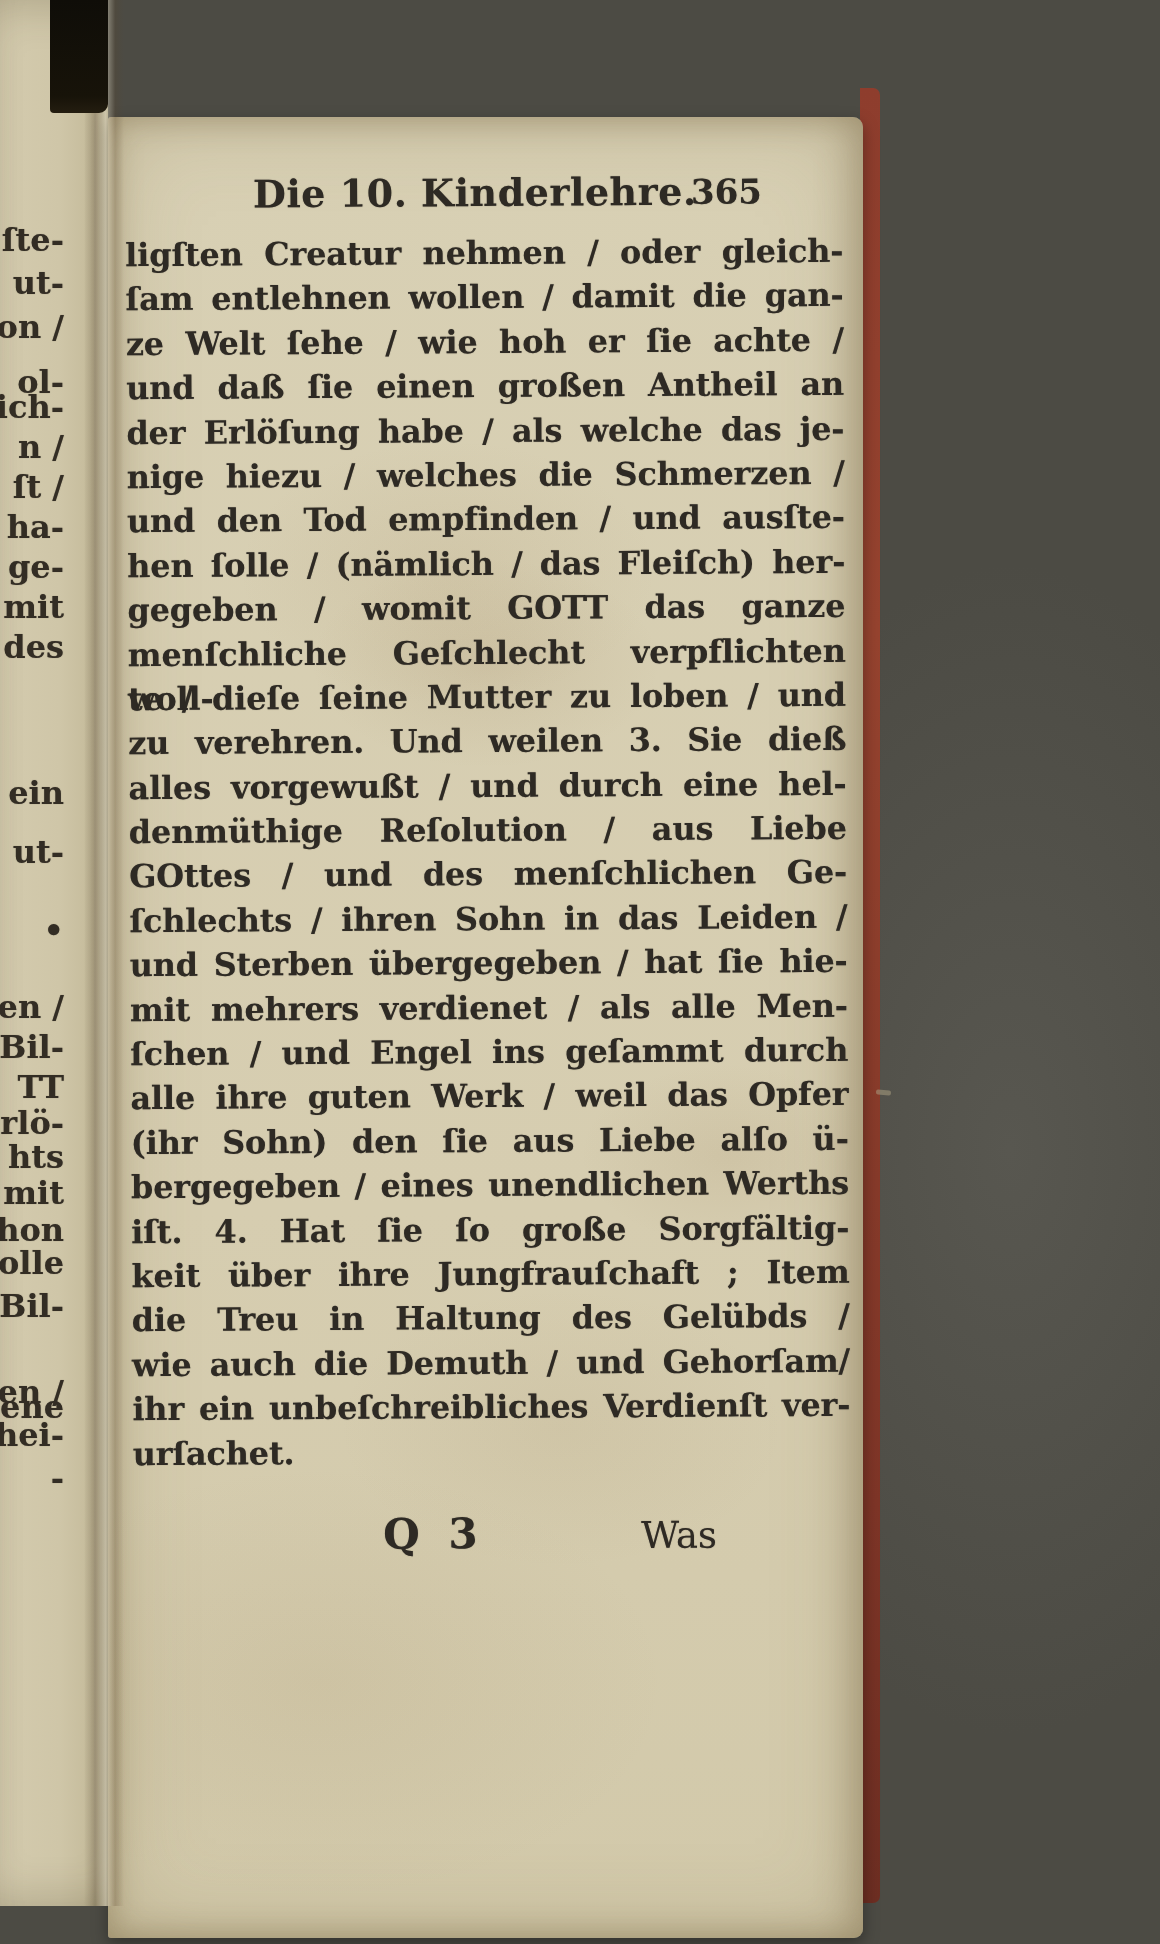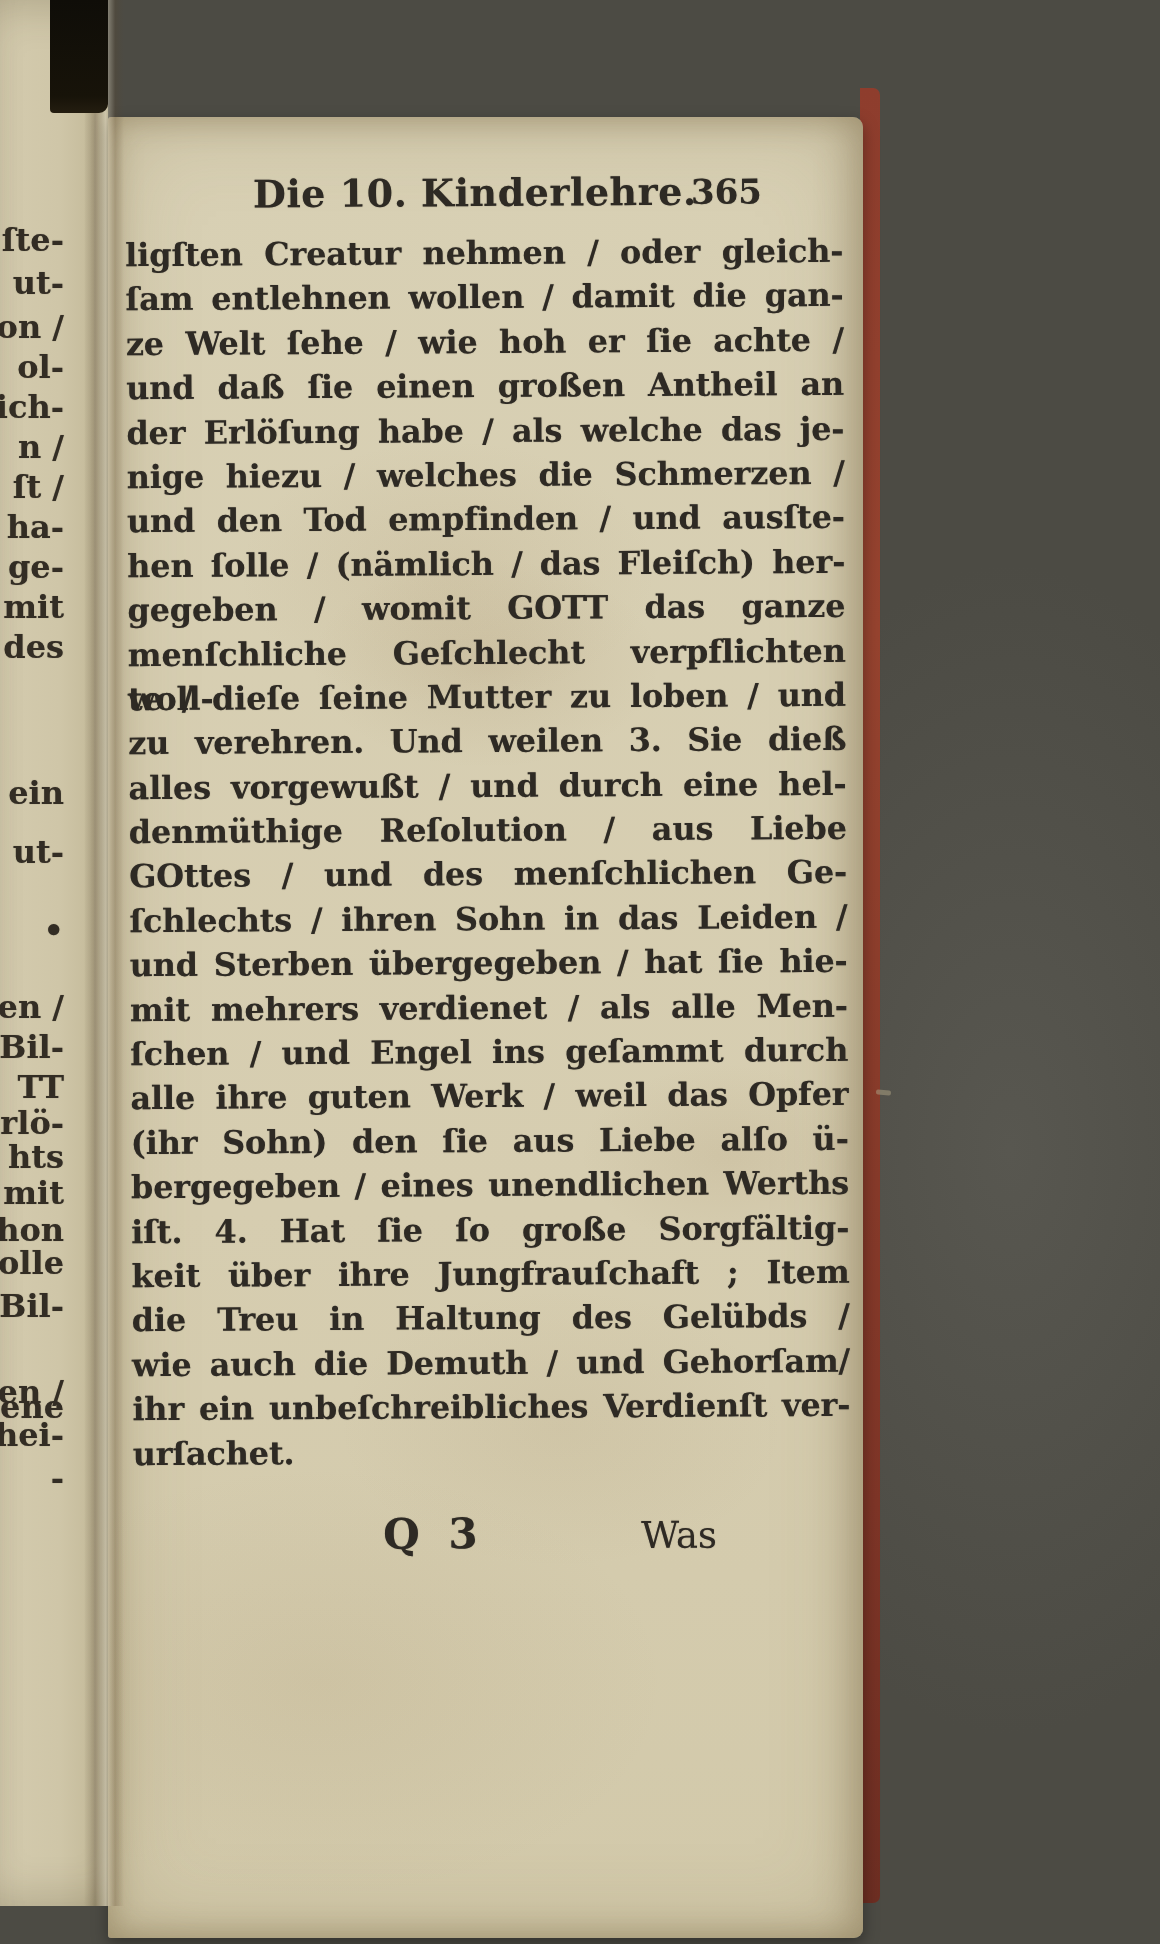--- a/index.html
+++ b/index.html
@@ -91,21 +91,21 @@
 </style>
 </head>
 <body>
 
 <div class="stage">
 
   <div class="facing-strip">
     <span class="frag" style="top:220px">ſte-</span>
     <span class="frag" style="top:263px">ut-</span>
     <span class="frag" style="top:307px">on /</span>
-    <span class="frag" style="top:347px">ol-</span>
+    <span class="frag" style="top:362px">ol-</span>
     <span class="frag" style="top:387px">ich-</span>
     <span class="frag" style="top:427px">n /</span>
     <span class="frag" style="top:467px">ſt /</span>
     <span class="frag" style="top:507px">ha-</span>
     <span class="frag" style="top:547px">ge-</span>
     <span class="frag" style="top:587px">mit</span>
     <span class="frag" style="top:627px">des</span>
     <span class="frag" style="top:773px">ein</span>
     <span class="frag" style="top:832px">ut-</span>
     <span class="frag" style="top:910px">•</span>

